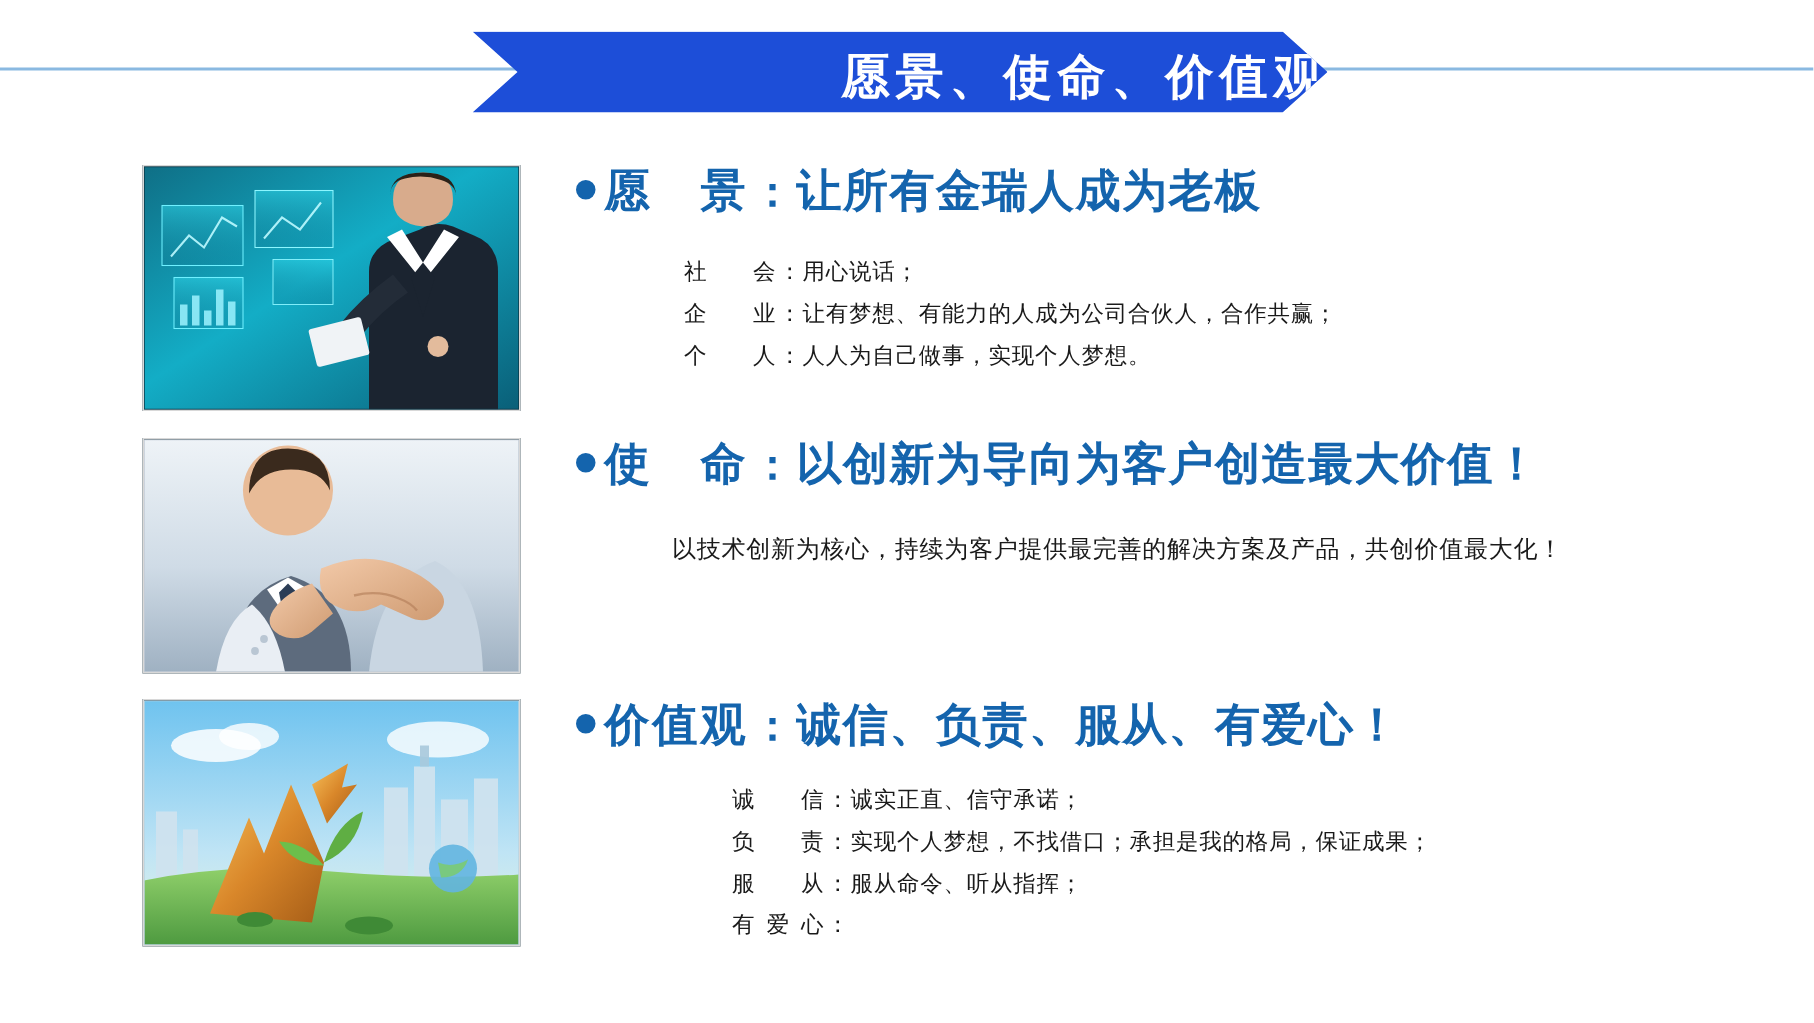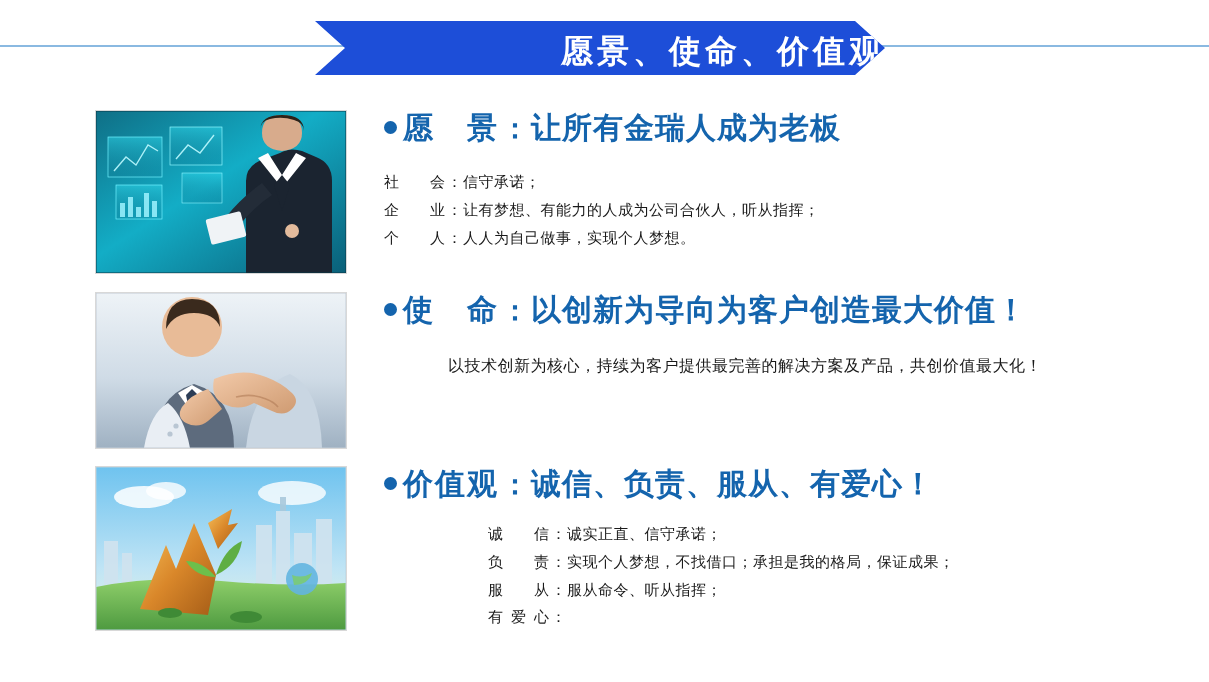--- a/index.html
+++ b/index.html
@@ -129,21 +129,21 @@
   .detail-key {
     display: inline-block;
     min-width: 62px;
     text-align: justify;
     text-align-last: justify;
     letter-spacing: 1px;
   }
   .detail-sep { padding: 0 1px; }
   .detail-val { letter-spacing: 0.5px; }
 
-  #vision-details { margin-top: 22px; }
+  #vision-details { margin-left: 72px; margin-top: 22px; }
   #values-details { margin-left: 104px; margin-top: 18px; }
 
   .single-line {
     margin-top: 28px;
     margin-left: 64px;
     font-size: 16px;
     color: #1a1a1a;
     letter-spacing: 0.5px;
     white-space: nowrap;
     font-weight: normal;
@@ -210,26 +210,26 @@
     <div class="heading">
       <span class="bullet-dot"></span>
       <span class="heading-label">愿　景</span>
       <span class="heading-colon">：</span>
       <span class="heading-text">让所有金瑞人成为老板</span>
     </div>
     <div class="detail-list" id="vision-details">
       <div class="detail-row">
         <span class="detail-key">社　会</span>
         <span class="detail-sep">：</span>
-        <span class="detail-val">信守承诺；</span>
+        <span class="detail-val">用心说话；</span>
       </div>
       <div class="detail-row">
         <span class="detail-key">企　业</span>
         <span class="detail-sep">：</span>
-        <span class="detail-val">让有梦想、有能力的人成为公司合伙人，听从指挥；</span>
+        <span class="detail-val">让有梦想、有能力的人成为公司合伙人，合作共赢；</span>
       </div>
       <div class="detail-row">
         <span class="detail-key">个　人</span>
         <span class="detail-sep">：</span>
         <span class="detail-val">人人为自己做事，实现个人梦想。</span>
       </div>
     </div>
   </div>
 </div>
 

